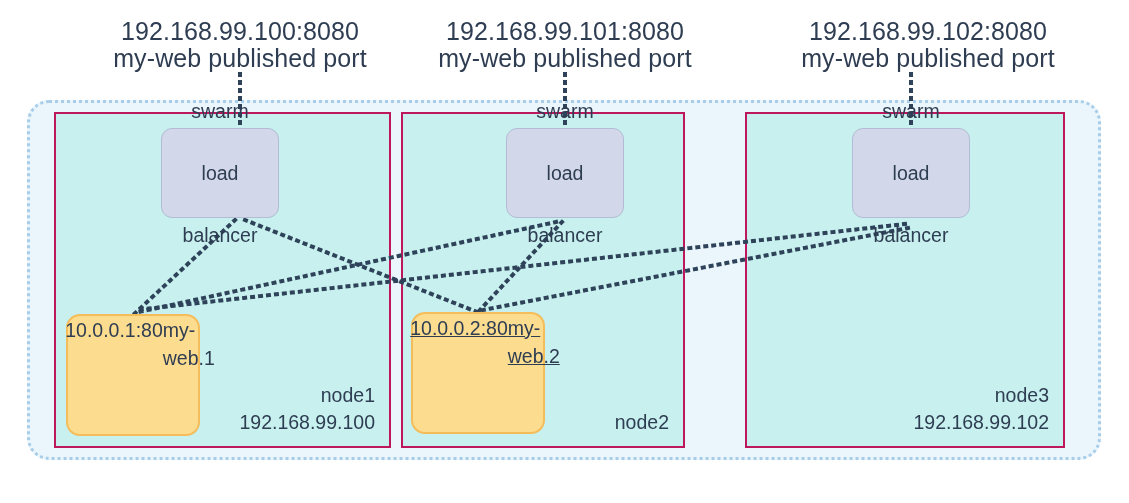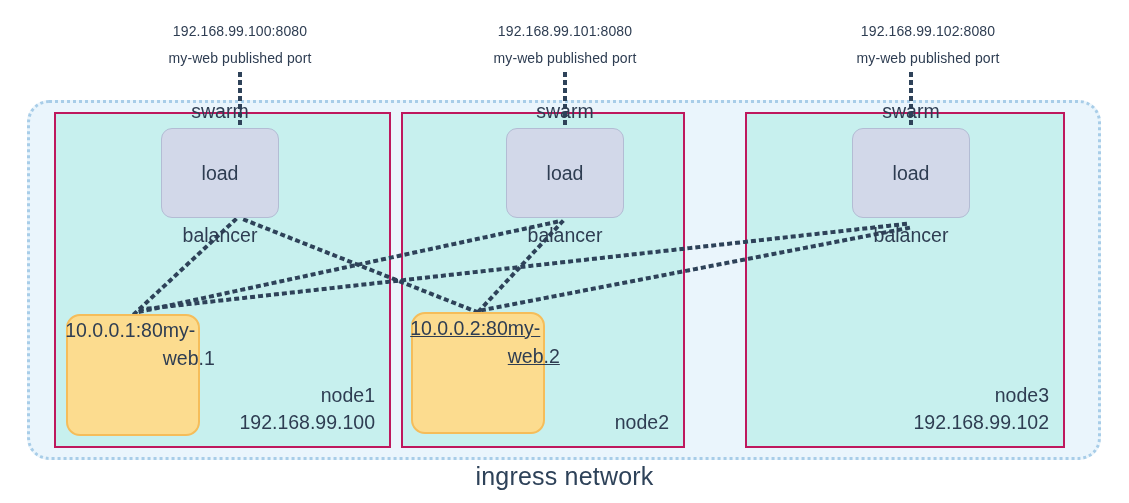--- a/index.html
+++ b/index.html
@@ -17,21 +17,21 @@
     height: 503px;
     background: #ffffff;
     overflow: hidden;
   }
 
   
   .port-label {
     position: absolute;
     text-align: center;
     color: #2e3d52;
-    font-size: 14px;
+    font-size: 25px;
     line-height: 27px;
     letter-spacing: 0.1px;
     white-space: nowrap;
   }
   .port-label .ln { display: block; }
 
   
   #ingress-container {
     position: absolute;
     left: 27px;
@@ -209,15 +209,14 @@
   <div class="task-box" style="left:66px; top:314px; width:134px; height:122px;">
     <span>10.0.0.1:80</span>
     <span>my-web.1</span>
   </div>
 
   <div class="task-box" style="left:411px; top:312px; width:134px; height:122px;text-decoration:underline;">
     <span>10.0.0.2:80</span>
     <span>my-web.2</span>
   </div>
 
-  <div id="ingress-caption">ingress network</div>
 
 </div>
 
 </body></html>

